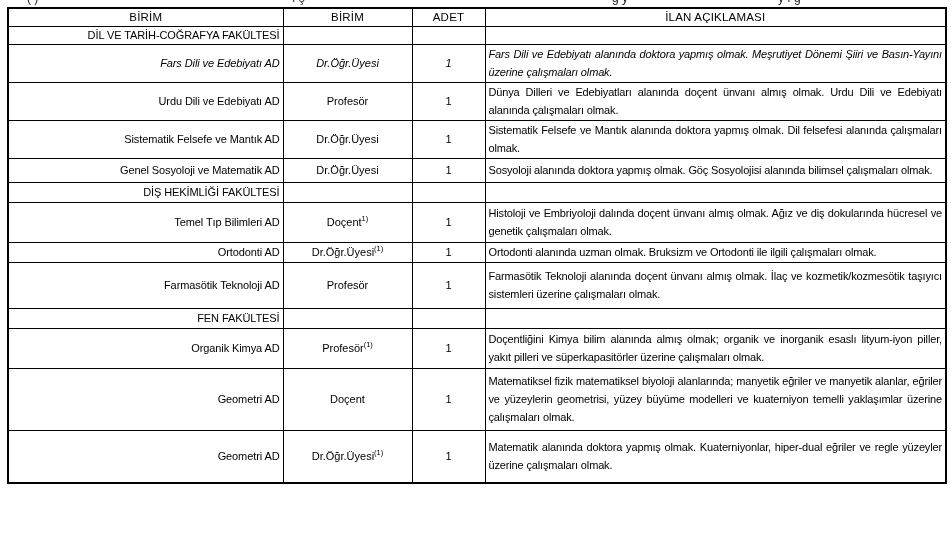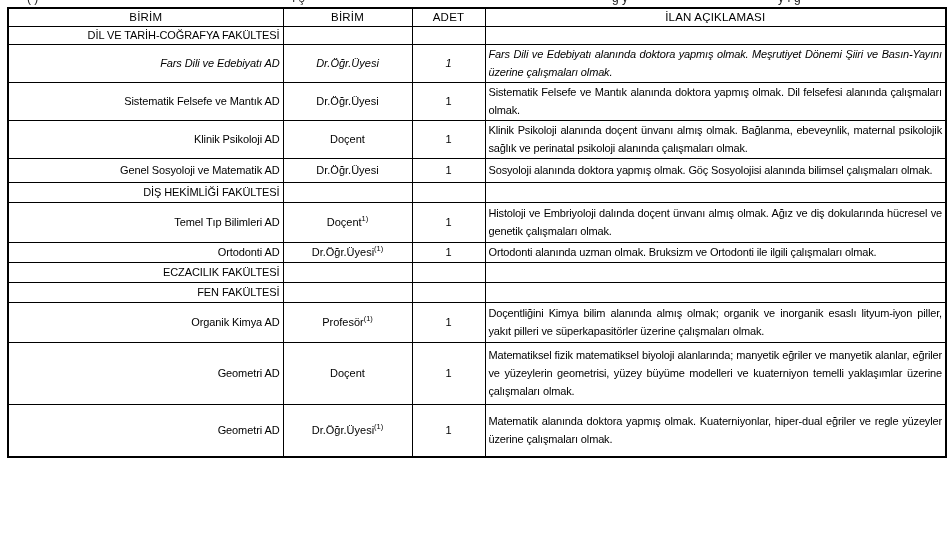--- a/index.html
+++ b/index.html
@@ -114,30 +114,30 @@
           <td class="c-adet"></td>
           <td class="c-aciklama"></td>
         </tr>
         <tr style="height: 38px; font-style: italic;">
           <td class="c-birim">Fars Dili ve Edebiyatı AD</td>
           <td class="c-unvan"><span>Dr.Öğr.Üyesi</span></td>
           <td class="c-adet">1</td>
           <td class="c-aciklama">Fars Dili ve Edebiyatı alanında doktora yapmış olmak. Meşrutiyet Dönemi Şiiri ve Basın-Yayını üzerine çalışmaları olmak.</td>
         </tr>
         <tr style="height: 38px;">
+          <td class="c-birim">Urdu Dili ve Edebiyatı AD</td>
+          <td class="c-unvan"><span>Profesör</span></td>
+          <td class="c-adet">1</td>
+          <td class="c-aciklama">Dünya Dilleri ve Edebiyatları alanında doçent ünvanı almış olmak. Urdu Dili ve Edebiyatı alanında çalışmaları olmak.</td>
+        </tr>
+        <tr style="height: 38px;">
           <td class="c-birim">Sistematik Felsefe ve Mantık AD</td>
           <td class="c-unvan"><span>Dr.Öğr.Üyesi</span></td>
           <td class="c-adet">1</td>
           <td class="c-aciklama">Sistematik Felsefe ve Mantık alanında doktora yapmış olmak. Dil felsefesi alanında çalışmaları olmak.</td>
-        </tr>
-        <tr style="height: 38px;">
-          <td class="c-birim">Klinik Psikoloji AD</td>
-          <td class="c-unvan"><span>Doçent</span></td>
-          <td class="c-adet">1</td>
-          <td class="c-aciklama">Klinik Psikoloji alanında doçent ünvanı almış olmak. Bağlanma, ebeveynlik, maternal psikolojik sağlık ve perinatal psikoloji alanında çalışmaları olmak.</td>
         </tr>
         <tr style="height: 24px;">
           <td class="c-birim">Genel Sosyoloji ve Matematik AD</td>
           <td class="c-unvan"><span>Dr.Öğr.Üyesi</span></td>
           <td class="c-adet">1</td>
           <td class="c-aciklama one-line">Sosyoloji alanında doktora yapmış olmak. Göç Sosyolojisi alanında bilimsel çalışmaları olmak.</td>
         </tr>
         <tr style="height: 20px;">
           <td class="c-birim">DİŞ HEKİMLİĞİ FAKÜLTESİ</td>
           <td class="c-unvan"></td>
@@ -149,25 +149,25 @@
           <td class="c-unvan"><span>Doçent</span><sup>1)</sup></td>
           <td class="c-adet">1</td>
           <td class="c-aciklama">Histoloji ve Embriyoloji dalında doçent ünvanı almış olmak. Ağız ve diş dokularında hücresel ve genetik çalışmaları olmak.</td>
         </tr>
         <tr style="height: 20px;">
           <td class="c-birim">Ortodonti AD</td>
           <td class="c-unvan"><span>Dr.Öğr.Üyesi</span><sup>(1)</sup></td>
           <td class="c-adet">1</td>
           <td class="c-aciklama one-line">Ortodonti alanında uzman olmak. Bruksizm ve Ortodonti ile ilgili çalışmaları olmak.</td>
         </tr>
-        <tr style="height: 20px;">
-          <td class="c-birim">ECZACILIK FAKÜLTESİ</td>
-          <td class="c-unvan"></td>
-          <td class="c-adet"></td>
-          <td class="c-aciklama"></td>
+        <tr style="height: 46px;">
+          <td class="c-birim">Farmasötik Teknoloji AD</td>
+          <td class="c-unvan"><span>Profesör</span></td>
+          <td class="c-adet">1</td>
+          <td class="c-aciklama">Farmasötik Teknoloji alanında doçent ünvanı almış olmak. İlaç ve kozmetik/kozmesötik taşıyıcı sistemleri üzerine çalışmaları olmak.</td>
         </tr>
         <tr style="height: 20px; padding-left: 44px;">
           <td class="c-birim">FEN FAKÜLTESİ</td>
           <td class="c-unvan"></td>
           <td class="c-adet"></td>
           <td class="c-aciklama"></td>
         </tr>
         <tr style="height: 40px;">
           <td class="c-birim">Organik Kimya AD</td>
           <td class="c-unvan"><span>Profesör</span><sup>(1)</sup></td>

